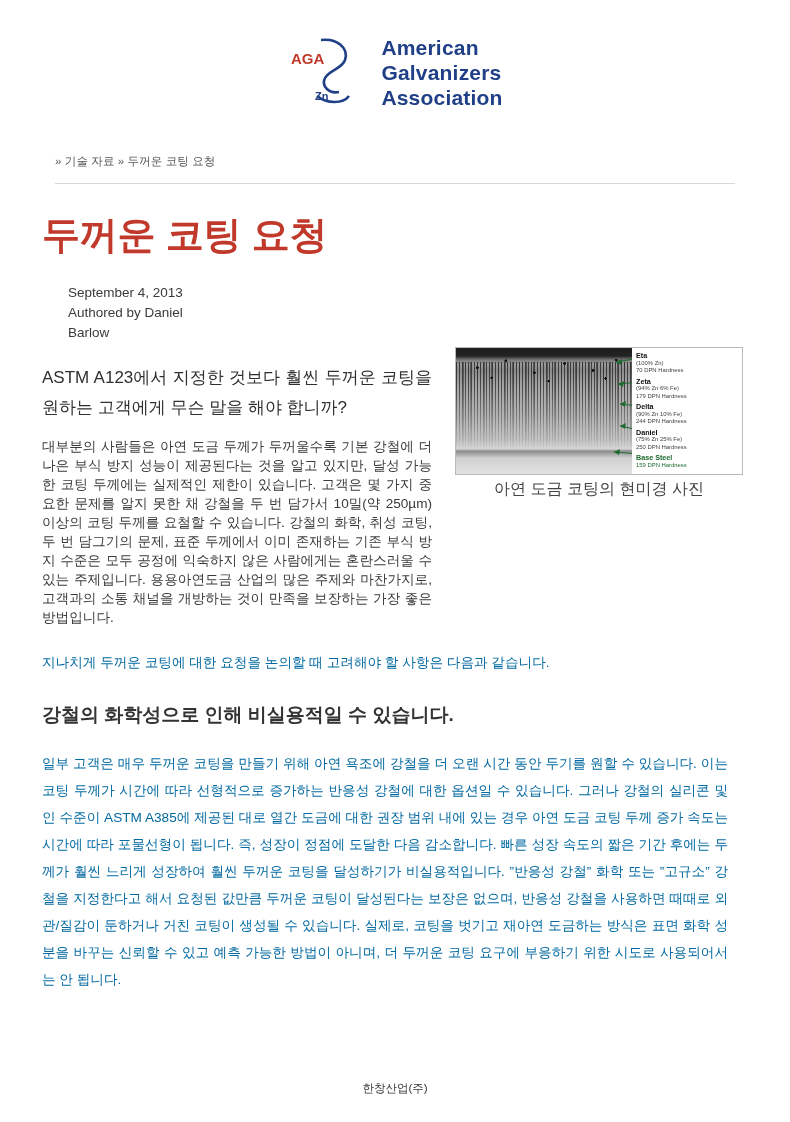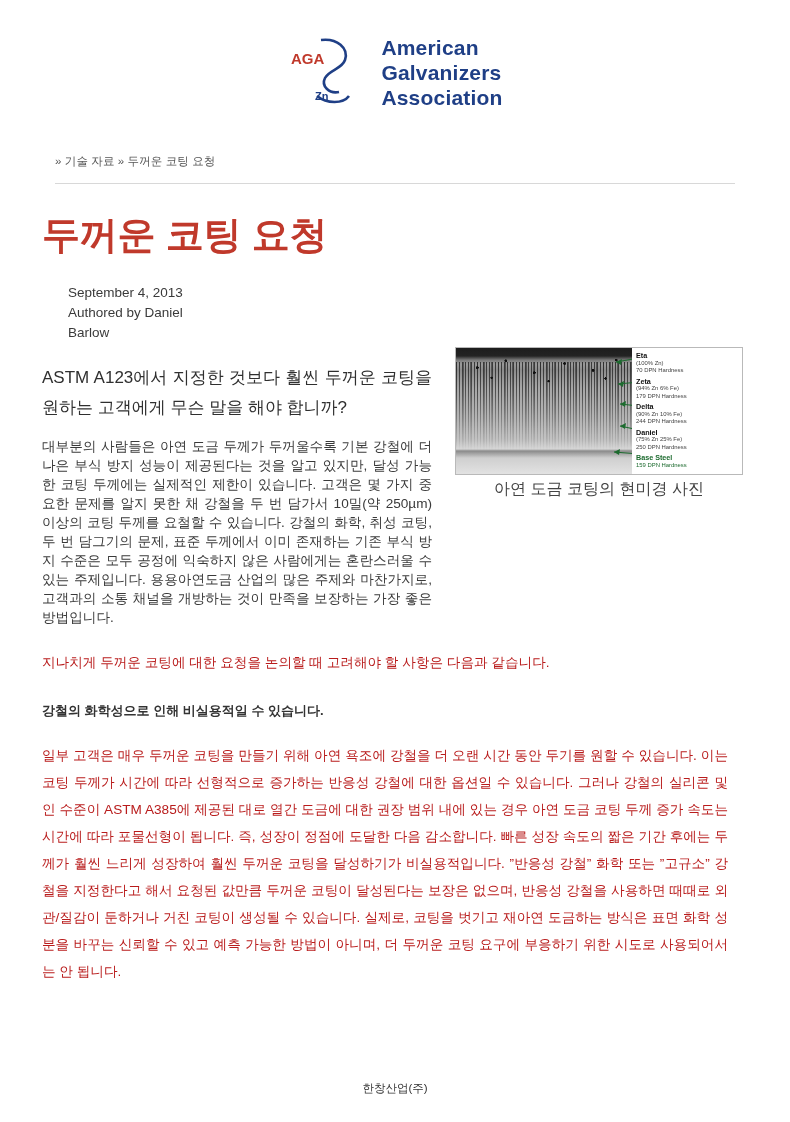--- a/index.html
+++ b/index.html
@@ -207,27 +207,27 @@
     font-size: 13.6px;
     line-height: 19px;
     color: #3a3a3a;
     text-align: justify;
     text-justify: inter-word;
   }
   .full {
     margin: 22px 62px 0 42px;
     font-size: 13.6px;
     line-height: 27px;
-    color: #b91c1c;
+    color: #0369a1;
     text-align: justify;
     text-justify: inter-word;
   }
   .subhead {
     margin: 26px 55px 0 42px;
-    font-size: 13px;
+    font-size: 19px;
     font-weight: bold;
     color: #333;
   }
 
   
   .footer {
     position: absolute;
     left: 0;
     bottom: 26px;
     width: 790px;

